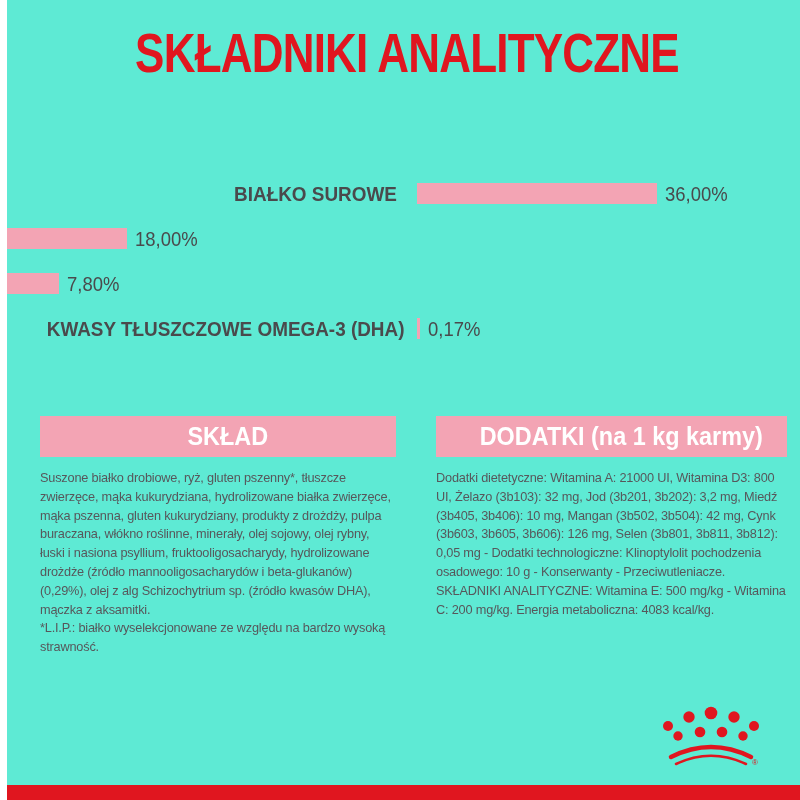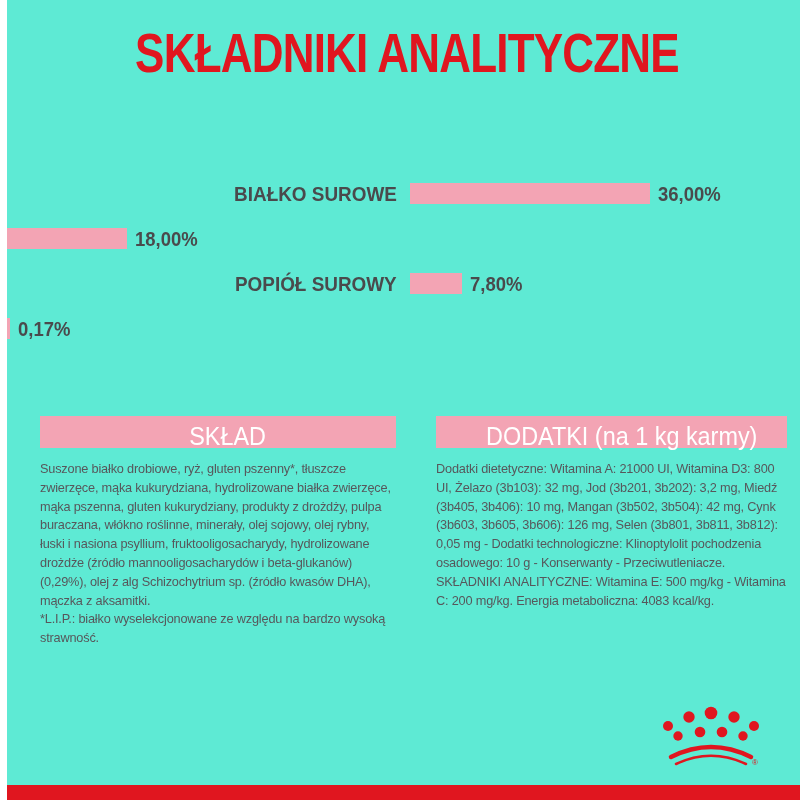--- a/index.html
+++ b/index.html
@@ -17,36 +17,36 @@
   
   .page-title{
     position:absolute;top:26px;left:0;width:800px;text-align:center;
     color:var(--red);font-size:55px;font-weight:bold;line-height:1;
     transform:scaleX(0.8);letter-spacing:-1px;white-space:nowrap;
   }
   
   .chart{position:absolute;top:183px;left:0;width:800px;}
   .chart-row{display:flex;align-items:center;height:21px;margin-bottom:24px;}
   .chart-label{
-    width:390px;flex:0 0 390px;text-align:right;padding-right:13px;
+    width:390px;flex:0 0 390px;text-align:right;padding-right:20px;
     font-weight:bold;font-size:21px;color:var(--label-gray);white-space:nowrap;
   }
   .chart-label > span{display:inline-block;transform:scaleX(0.9);transform-origin:100% 50%;}
   .chart-bar{height:21px;background:var(--pink);flex:0 0 auto;}
   .chart-value{
-    margin-left:8px;font-weight:bold;font-size:21px;color:var(--label-gray);white-space:nowrap;
+    margin-left:8px;font-weight:normal;font-size:21px;color:var(--label-gray);white-space:nowrap;
   }
   .chart-value > span{display:inline-block;transform:scaleX(0.88);transform-origin:0 50%;}
   
   .section{position:absolute;top:416px;}
   .section.left{left:33px;width:356px;}
   .section.right{left:429px;width:351px;}
   .section-header{
-    background:var(--pink);color:#fff;height:32px;line-height:41px;
-    text-align:center;font-weight:normal;font-size:26px;white-space:nowrap;padding-left:20px;
+    background:var(--pink);color:#fff;height:41px;line-height:41px;
+    text-align:center;font-weight:bold;font-size:26px;white-space:nowrap;padding-left:20px;
   }
   .section-header > span{display:inline-block;transform:scaleX(0.9);transform-origin:50% 50%;}
   .section-body{
     margin-top:12px;color:var(--body-gray);font-size:13.5px;line-height:18.8px;
     letter-spacing:-0.2px;width:106%;transform:scaleX(0.943);transform-origin:0 0;
   }
   .section-body p{margin:0;}
   
   .logo{position:absolute;left:648px;top:700px;width:120px;height:78px;}
   .bottom-strip{position:absolute;left:0;bottom:0;width:800px;height:15px;background:var(--red);}
@@ -62,25 +62,25 @@
       <div class="chart-row">
         <div class="chart-label"><span>BIAŁKO SUROWE</span></div>
         <div class="chart-bar" style="width: 240px; background: rgb(243, 164, 180);"></div>
         <div class="chart-value"><span>36,00%</span></div>
       </div>
       <div class="chart-row">
         <div class="chart-bar" style="width: 120px; background: rgb(243, 164, 180);"></div>
         <div class="chart-value"><span>18,00%</span></div>
       </div>
       <div class="chart-row">
-        <div class="chart-label"><span>POPIÓŁ SUROWY</span></div>
         <div class="chart-bar" style="width: 52px; background: rgb(243, 164, 180);"></div>
         <div class="chart-value"><span>7,80%</span></div>
       </div>
       <div class="chart-row">
+        <div class="chart-label"><span>KWASY TŁUSZCZOWE OMEGA-3 (DHA)</span></div>
         <div class="chart-bar" style="width: 2.5px; background: rgb(243, 164, 180);"></div>
         <div class="chart-value"><span>0,17%</span></div>
       </div>
     </div>
 
   <div class="section left">
     <div class="section-header">
       <span>SKŁAD</span>
     </div>
     <div class="section-body">

